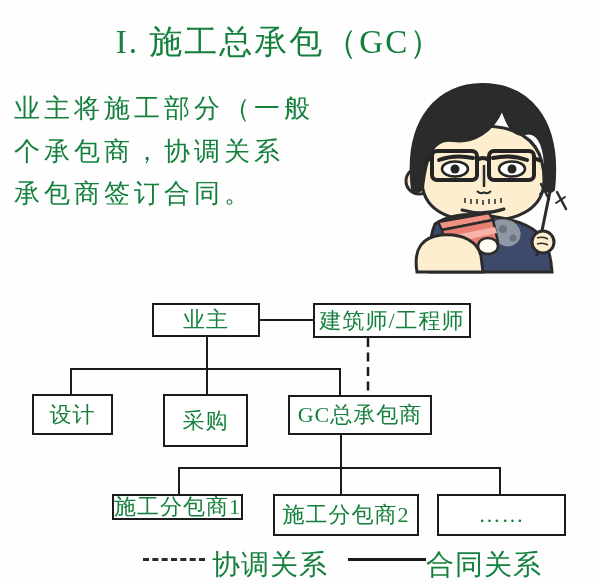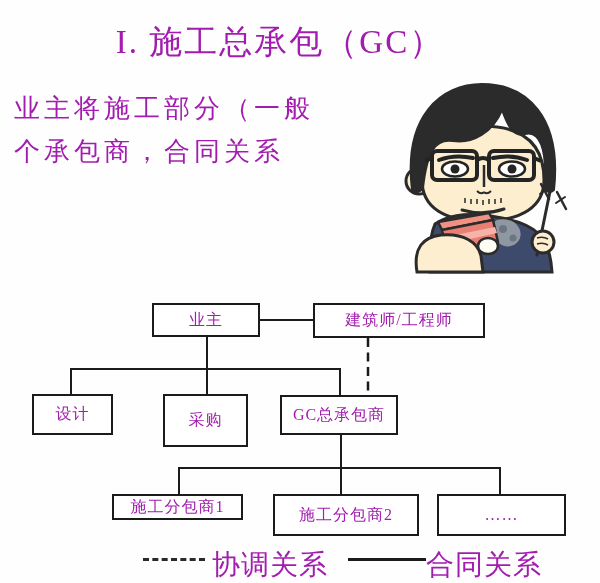--- a/index.html
+++ b/index.html
@@ -1,48 +1,49 @@
 <!DOCTYPE html>
 <html><head>
 <meta charset="utf-8">
 <style>
   html,body{margin:0;padding:0;background:#fff;}
   .page{
     position:relative;width:600px;height:583px;background:#fefefe;overflow:hidden;
-    font-family:"Liberation Serif","DejaVu Serif",serif;color:#a21caf;
+    font-family:"Liberation Serif","DejaVu Serif",serif;color:#15803d;
   }
   .title{
     position:absolute;top:20px;left:0;width:560px;text-align:center;
     font-size:33px;letter-spacing:2px;white-space:nowrap;
   }
   .intro{position:absolute;left:14px;top:88px;font-size:26px;line-height:42.5px;letter-spacing:4px;}
   .intro div{white-space:nowrap;}
   .connectors{position:absolute;left:0;top:0;z-index:1;}
   .connectors line{stroke:#1b1b1b;stroke-width:2;}
   .connectors line.dashed{stroke-width:2.5;stroke-dasharray:9 5.5;}
   .box{
     position:absolute;z-index:2;box-sizing:border-box;background:#fff;
     border:2px solid #1b1b1b;display:flex;align-items:center;justify-content:center;
-    font-size:16px;letter-spacing:1px;white-space:nowrap;
+    font-size:22px;letter-spacing:1px;white-space:nowrap;
   }
   .legend-dash{position:absolute;height:0;border-top:3px dashed #2a2a2a;}
   .legend-solid{position:absolute;height:0;border-top:3px solid #1b1b1b;}
   .legend-label{position:absolute;font-size:28px;letter-spacing:1px;white-space:nowrap;}
   .cartoon{position:absolute;left:385px;top:72px;}
 </style>
 </head>
 <body>
 
 <div class="page">
 
   <div class="title">I. 施工总承包（GC）</div>
 
   <div class="intro">
     <div>业主将施工部分（一般</div>
-    <div>个承包商，合同关系</div>
+    <div>个承包商，协调关系</div>
+    <div>承包商签订合同。</div>
   </div>
 
   <svg class="cartoon" width="215" height="215" viewBox="0 0 215 215">
 
     <circle cx="34" cy="109" r="13" fill="#fdeecf" stroke="#2b2b2b" stroke-width="3"></circle>
     <circle cx="153" cy="105" r="13" fill="#fdeecf" stroke="#2b2b2b" stroke-width="3"></circle>
 
     <path d="M37,108 C37,72 60,54 97,54 C138,54 159,72 159,108 C159,134 138,149 97,149 C60,149 37,136 37,108 Z" fill="#fdeecf" stroke="#2b2b2b" stroke-width="3"></path>
 
     <path d="M27,118 C18,44 56,12 97,12 C142,12 177,45 169,118 C166,121 162,121 159,117 C163,76 154,58 140,62 C128,66 122,52 117,38 C108,60 88,72 68,69 C50,66 42,80 38,116 C35,121 30,121 27,118 Z" fill="#2b2b2b" stroke="#2b2b2b" stroke-width="2" stroke-linejoin="round"></path>
@@ -124,24 +125,24 @@
     <line x1="340" y1="368" x2="340" y2="396"></line>
     <line class="dashed" x1="368" y1="338" x2="368" y2="396"></line>
     <line x1="341" y1="434" x2="341" y2="469"></line>
     <line x1="179" y1="468" x2="500" y2="468"></line>
     <line x1="179" y1="467" x2="179" y2="495"></line>
     <line x1="341" y1="467" x2="341" y2="495"></line>
     <line x1="500" y1="467" x2="500" y2="495"></line>
   </svg>
 
   <div class="box" style="left:152px;top:303px;width:108px;height:34px">业主</div>
-  <div class="box" style="left:313px;top:303px;width:172px;height:35px">建筑师/工程师</div>
+  <div class="box" style="left:313px;top:303px;width:158px;height:35px">建筑师/工程师</div>
   <div class="box" style="left:32px;top:394px;width:81px;height:41px">设计</div>
   <div class="box" style="left:163px;top:394px;width:85px;height:53px">采购</div>
-  <div class="box" style="left:280px;top:395px;width:118px;height:40px">GC总承包商</div>
+  <div class="box" style="left:288px;top:395px;width:144px;height:40px">GC总承包商</div>
   <div class="box" style="left:112px;top:494px;width:131px;height:26px">施工分包商1</div>
   <div class="box" style="left:273px;top:494px;width:146px;height:42px">施工分包商2</div>
   <div class="box" style="left:437px;top:494px;width:129px;height:42px">……</div>
 
   <div>
     <div class="legend-dash" style="left:143px;top:558px;width:62px"></div>
     <div class="legend-label" style="left:212px;top:546px">协调关系</div>
     <div class="legend-solid" style="left:348px;top:558px;width:78px"></div>
     <div class="legend-label" style="left:426px;top:546px">合同关系</div>
   </div>

